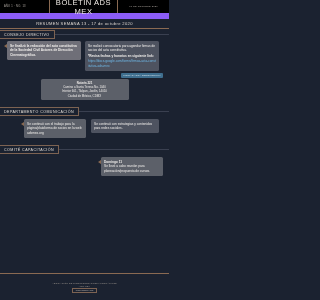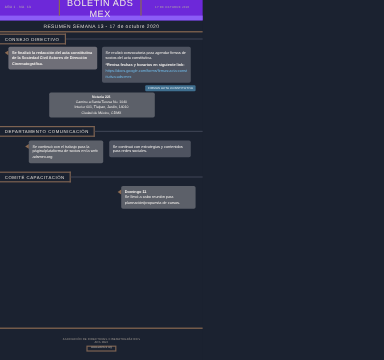--- a/index.html
+++ b/index.html
@@ -13,22 +13,22 @@
     overflow: hidden;
     font-family: "Liberation Sans", sans-serif;
     color: #e9e6e2;
     position: relative;
   }
 
   
   .masthead {
     position: relative;
     height: 13px;
-    background: #6d28d9;
-    border-bottom: 4px solid #8b5cf6;
+    background: #000000;
+    border-bottom: 6px solid #8b5cf6;
     display: flex;
     align-items: center;
   }
   .masthead-left {
     font-size: 2.6px;
     letter-spacing: 0.25px;
     color: #b9b2ab;
     padding-left: 4px;
     width: 45px;
   }

